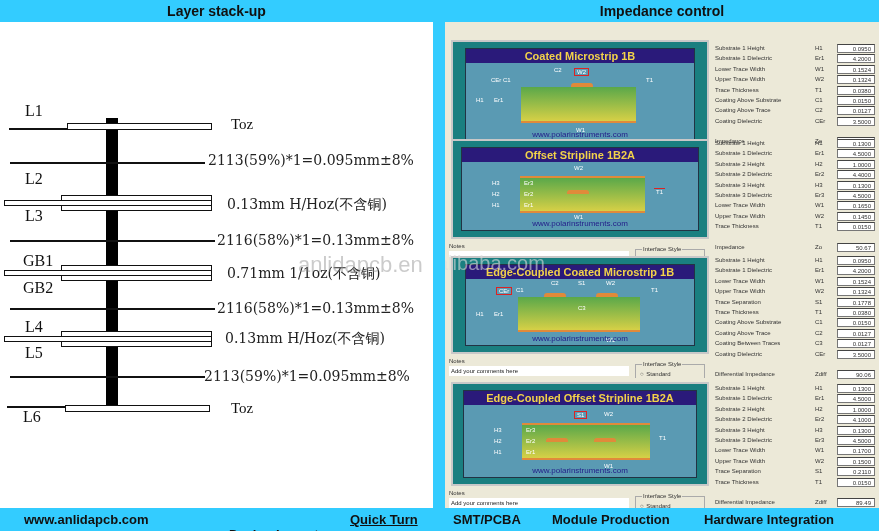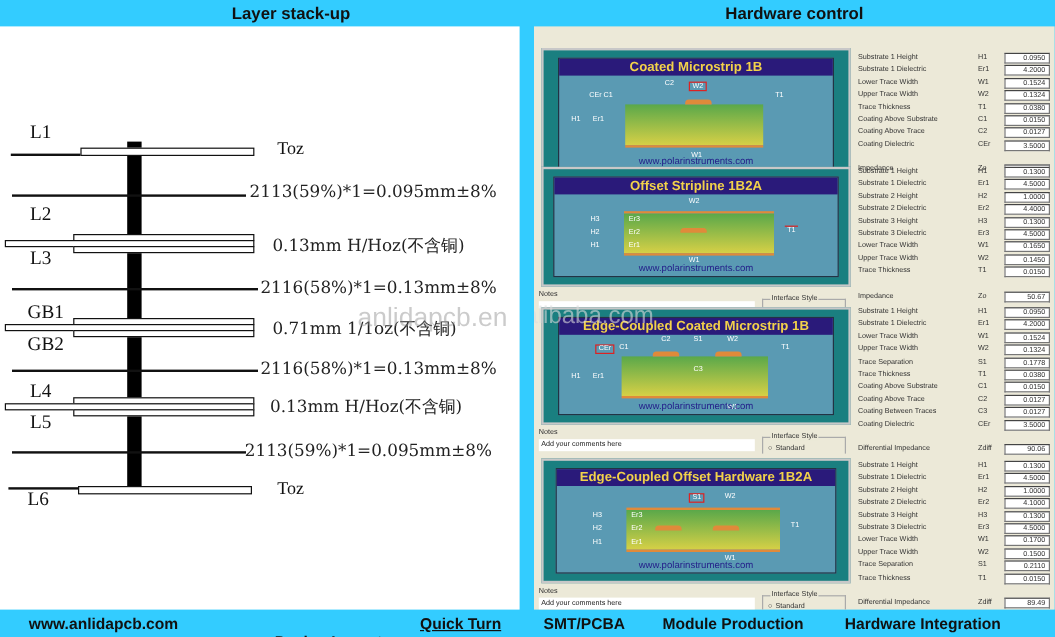--- a/index.html
+++ b/index.html
@@ -34,22 +34,22 @@
   .psym { position: absolute; left: 102px; top: 1px; }
   .pval { position: absolute; left: 124px; top: 0; width: 38px; height: 9px; background: #fff; border: 1px solid #777; border-top-color: #444; text-align: right; padding-right: 3px; font-size: 6px; line-height: 8px; }
   .notes-lbl { position: absolute; left: 4px; font-size: 6px; color: #333; }
   .notes-box { position: absolute; left: 4px; width: 180px; height: 10px; background: #fff; font-size: 6px; color: #222; padding-left: 2px; line-height: 10px; }
   .iface { position: absolute; left: 190px; width: 70px; height: 14px; border: 1px solid #aaa; border-bottom: none; font-size: 6px; color: #333; }
   .iface span { position: absolute; top: -4px; left: 6px; background: #ece9d8; padding: 0 1px; }
 </style>
 </head>
 <body>
 
-<div class="hdr" style="left:0;width:433px;margin-left:26px;">Layer stack-up</div>
-<div class="hdr" style="left:445px;width:434px;">Hardware control</div>
+<div class="hdr" style="left:0;width:433px;">Layer stack-up</div>
+<div class="hdr" style="left:445px;width:434px;">Impedance control</div>
 
 <div id="left">
   <div class="via"></div>
 
   <div class="lbl" style="left:25px;top:80px;">L1</div>
   <div class="hline" style="left:9px;top:106px;width:60px;"></div>
   <div class="copper" style="left:67px;top:101px;width:145px;"></div>
   <div class="lbl" style="left:231px;top:94px;font-size:15px;">Toz</div>
 
   <div class="hline" style="left:10px;top:140px;width:195px;"></div>
@@ -322,21 +322,21 @@
           <span class="pname">Differential Impedance</span>
           <span class="psym">Zdiff</span>
           <span class="pval">90.06</span>
         </div>
     </div>
   </div>
 
   <div class="panel" style="top:360px;height:126px;">
     <div class="diagram" style="top:0;height:104px;">
       <div class="diag-inner" style="left:10px;right:10px;top:6px;">
-        <div class="diag-title">Edge-Coupled Offset Hardware 1B2A</div>
+        <div class="diag-title">Edge-Coupled Offset Stripline 1B2A</div>
         <div class="cu" style="left:58px;top:32px;width:128px;height:2px;"></div>
         <div class="sub" style="left:58px;top:34px;width:128px;height:33px;"></div>
         <div class="cu" style="left:58px;top:67px;width:128px;height:2px;"></div>
         <div class="cu" style="left:82px;top:47px;width:22px;height:4px;border-radius:3px 3px 0 0;"></div>
         <div class="cu" style="left:130px;top:47px;width:22px;height:4px;border-radius:3px 3px 0 0;"></div>
         <div class="dlabel" style="left:30px;top:36px;">H3</div>
         <div class="dlabel" style="left:30px;top:47px;">H2</div>
         <div class="dlabel" style="left:30px;top:58px;">H1</div>
         <div class="dlabel" style="left:62px;top:36px;">Er3</div>
         <div class="dlabel" style="left:62px;top:47px;">Er2</div>

